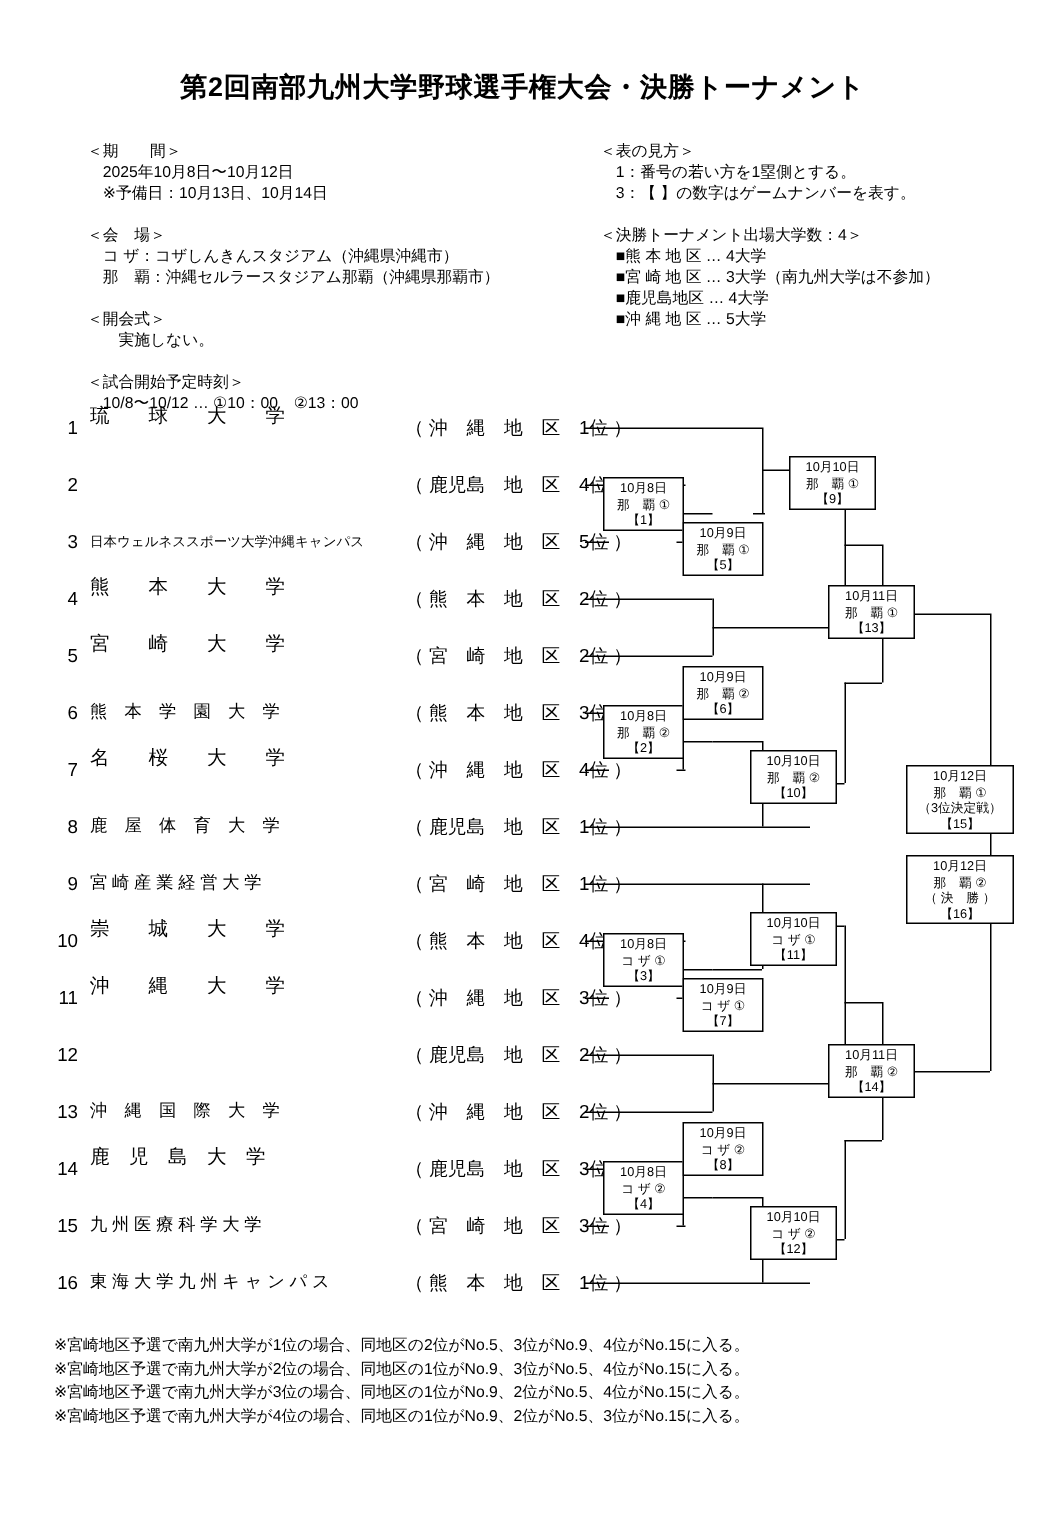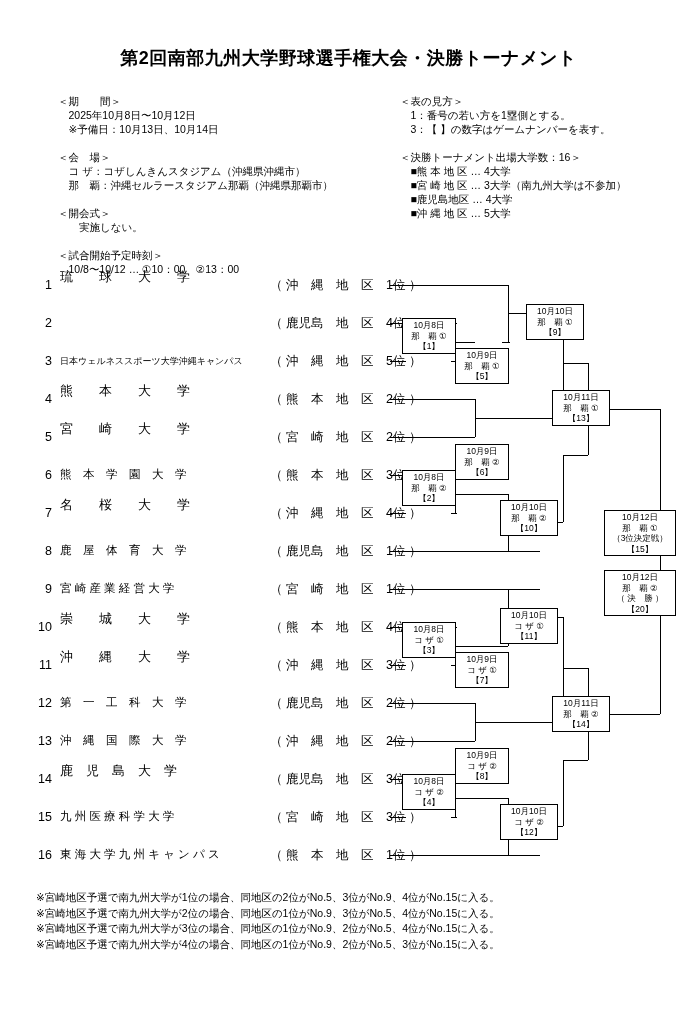--- a/index.html
+++ b/index.html
@@ -89,21 +89,21 @@
     <div>&nbsp;</div>
     <div>＜試合開始予定時刻＞</div>
     <div>　10/8〜10/12 … ①10：00　②13：00</div>
   </div>
 
   <div class="info right-info">
     <div>＜表の見方＞</div>
     <div>　1：番号の若い方を1塁側とする。</div>
     <div>　3：【 】の数字はゲームナンバーを表す。</div>
     <div>&nbsp;</div>
-    <div>＜決勝トーナメント出場大学数：16＞</div>
+    <div>＜決勝トーナメント出場大学数：4＞</div>
     <div>　■熊 本 地 区 … 4大学</div>
     <div>　■宮 崎 地 区 … 3大学（南九州大学は不参加）</div>
     <div>　■鹿児島地区 … 4大学</div>
     <div>　■沖 縄 地 区 … 5大学</div>
   </div>
 
   <div class="teams">
     <div class="team-row">
       <span class="team-no">1</span>
       <span class="team-name">琉　　球　　大　　学</span>
@@ -153,21 +153,20 @@
       <span class="team-name">崇　　城　　大　　学</span>
       <span class="team-dist">（ 熊　本　地　区　4位 ）</span>
     </div>
     <div class="team-row">
       <span class="team-no">11</span>
       <span class="team-name">沖　　縄　　大　　学</span>
       <span class="team-dist">（ 沖　縄　地　区　3位 ）</span>
     </div>
     <div class="team-row">
       <span class="team-no">12</span>
-      <span class="team-name small2">第　一　工　科　大　学</span>
       <span class="team-dist">（ 鹿児島　地　区　2位 ）</span>
     </div>
     <div class="team-row">
       <span class="team-no">13</span>
       <span class="team-name small2">沖　縄　国　際　大　学</span>
       <span class="team-dist">（ 沖　縄　地　区　2位 ）</span>
     </div>
     <div class="team-row">
       <span class="team-no">14</span>
       <span class="team-name">鹿　児　島　大　学</span>
@@ -374,21 +373,21 @@
     <div>10月12日</div>
     <div>那　覇 ①</div>
     <div>（3位決定戦）</div>
     <div>【15】</div>
   </div>
 
   <div class="lbl" style="left:604px;top:570px;width:66px;">
     <div>10月12日</div>
     <div>那　覇 ②</div>
     <div>（ 決　勝 ）</div>
-    <div>【20】</div>
+    <div>【16】</div>
   </div>
 
   <div class="notes">
     <div>※宮崎地区予選で南九州大学が1位の場合、同地区の2位がNo.5、3位がNo.9、4位がNo.15に入る。</div>
     <div>※宮崎地区予選で南九州大学が2位の場合、同地区の1位がNo.9、3位がNo.5、4位がNo.15に入る。</div>
     <div>※宮崎地区予選で南九州大学が3位の場合、同地区の1位がNo.9、2位がNo.5、4位がNo.15に入る。</div>
     <div>※宮崎地区予選で南九州大学が4位の場合、同地区の1位がNo.9、2位がNo.5、3位がNo.15に入る。</div>
   </div>
 
 </div>

